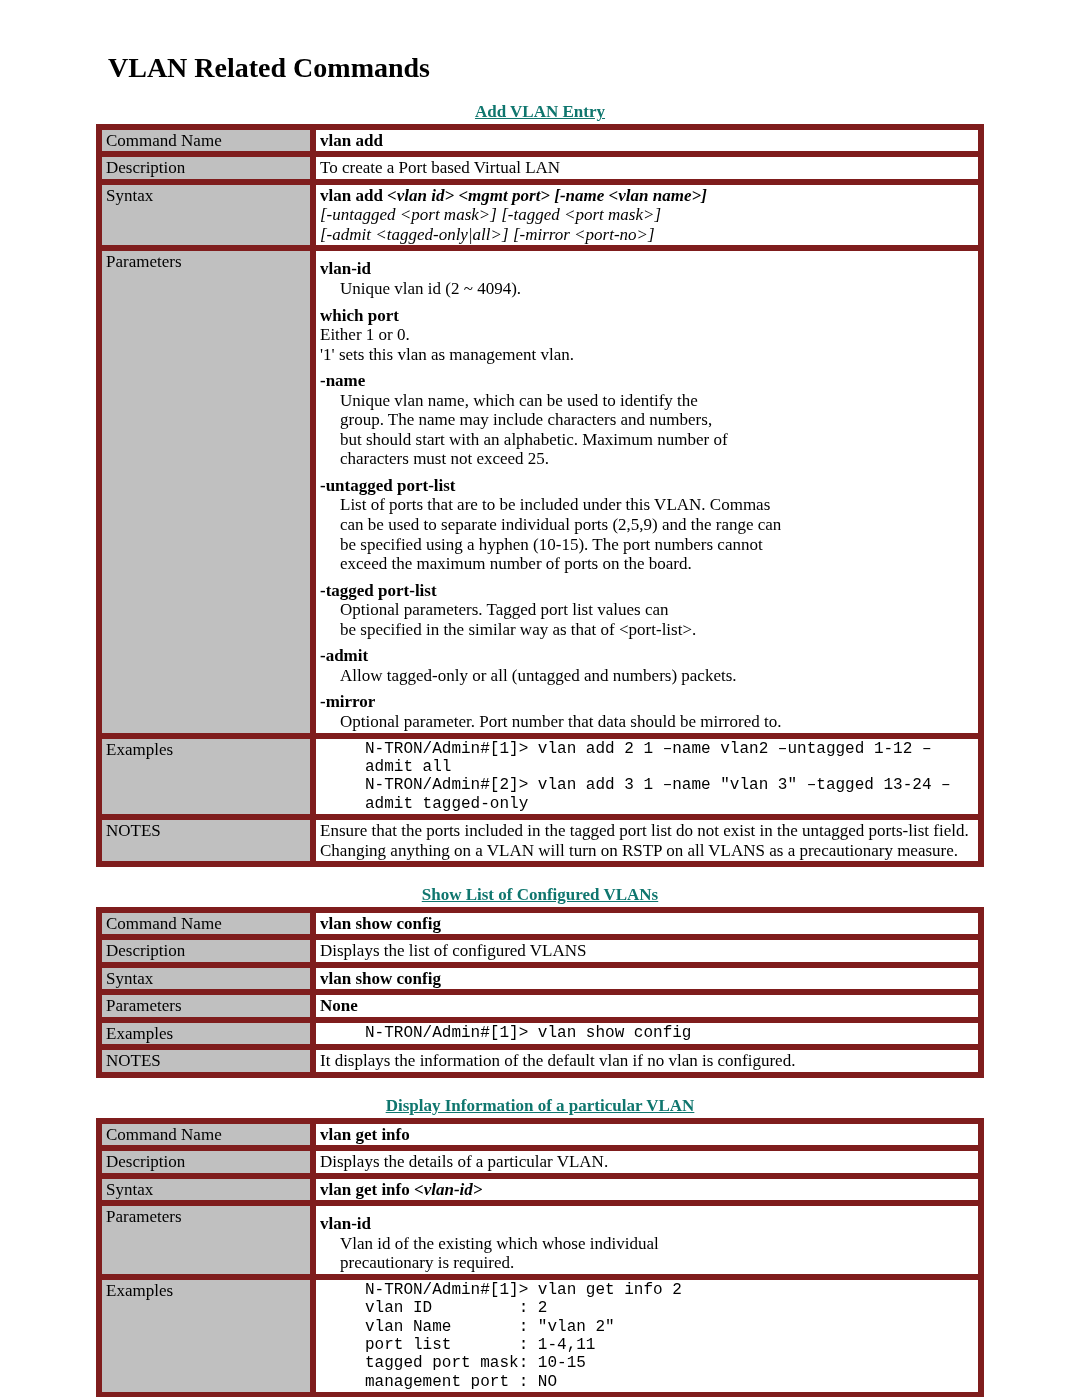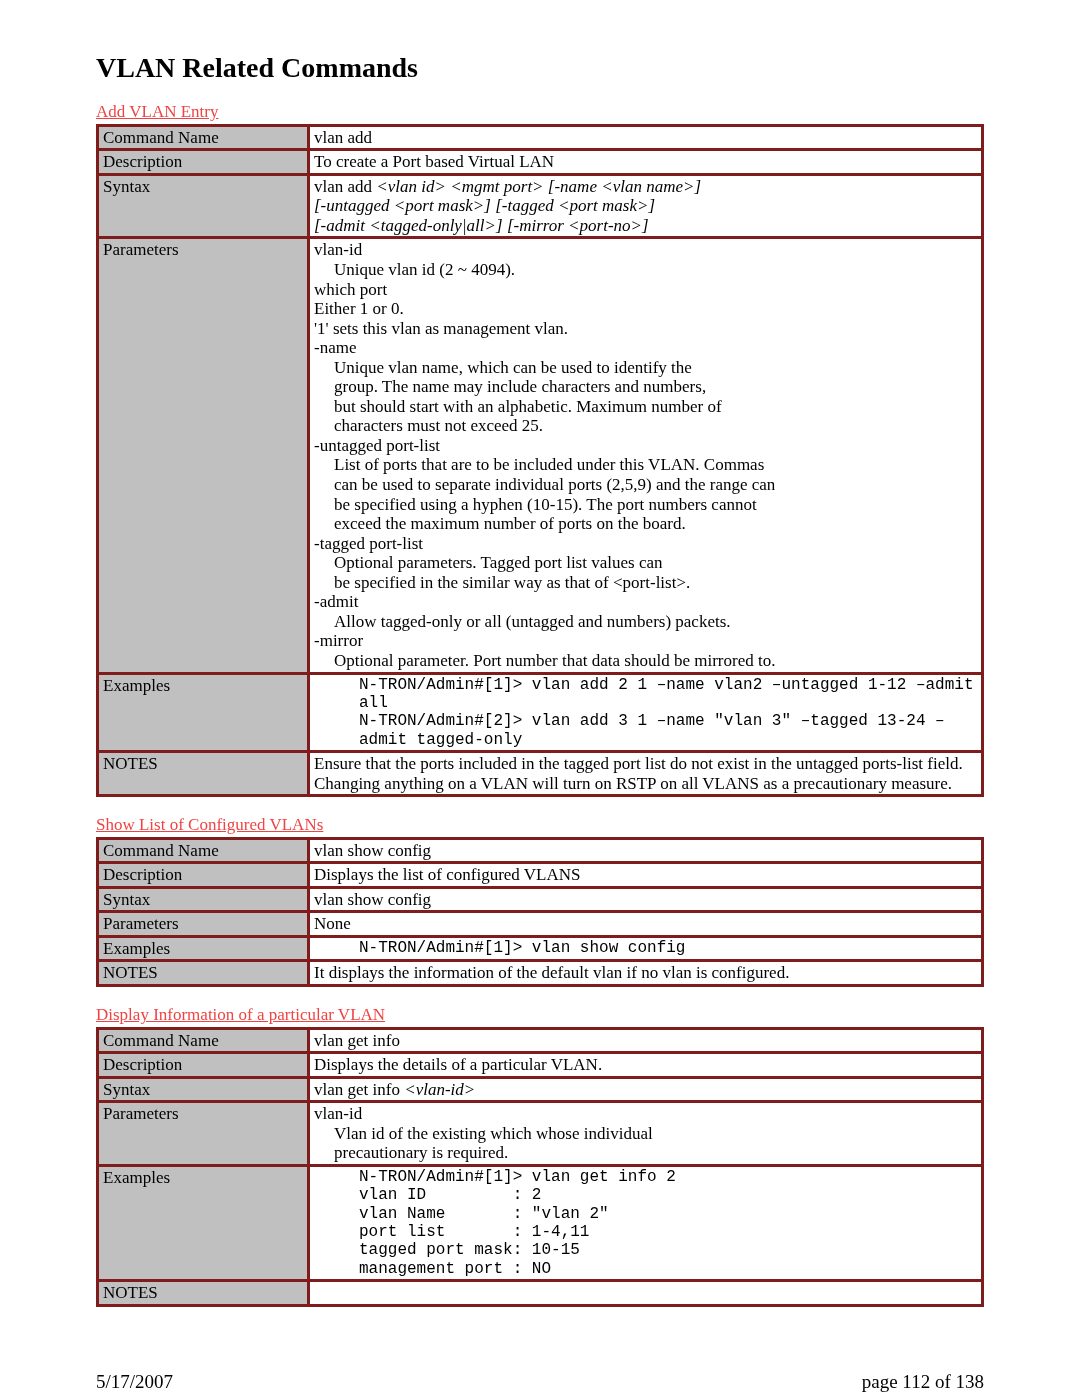--- a/index.html
+++ b/index.html
@@ -9,45 +9,46 @@
     margin: 0;
     padding: 52px 96px 40px 96px;
     width: 1080px;
     box-sizing: border-box;
     font-size: 17px;
     line-height: 1.15;
   }
   h1.page-title {
     font-size: 28px;
     font-weight: bold;
-    margin: 0 0 18px 0;
+    margin: 0 0 18px 12px;
   }
   .section-title {
-    color: #ef4444;
-    font-weight: normal;
+    color: #0f766e;
+    font-weight: bold;
     text-decoration: underline;
     margin: 0 0 2px 0;
     font-size: 17px;
+    text-align: center;
   }
   table.cmd {
     border-collapse: collapse;
     width: 100%;
     margin-bottom: 18px;
     table-layout: fixed;
   }
   table.cmd td {
-    border: 3px solid #7f1d1d;
+    border: 6px solid #7f1d1d;
     padding: 1px 4px 1px 4px;
     vertical-align: top;
   }
   table.cmd td.label {
     width: 200px;
     background: #c0c0c0;
   }
-  .bold { font-weight: normal; }
+  .bold { font-weight: bold; margin-top: 7px; }
   .italic { font-style: italic; text-align: right; }
   .mono {
     font-family: "Courier New", Courier, monospace;
     font-size: 16px;
     white-space: pre-wrap;
     word-wrap: break-word;
     margin-left: 45px;
   }
   .param-indent { margin-left: 20px; }
   .footer {

